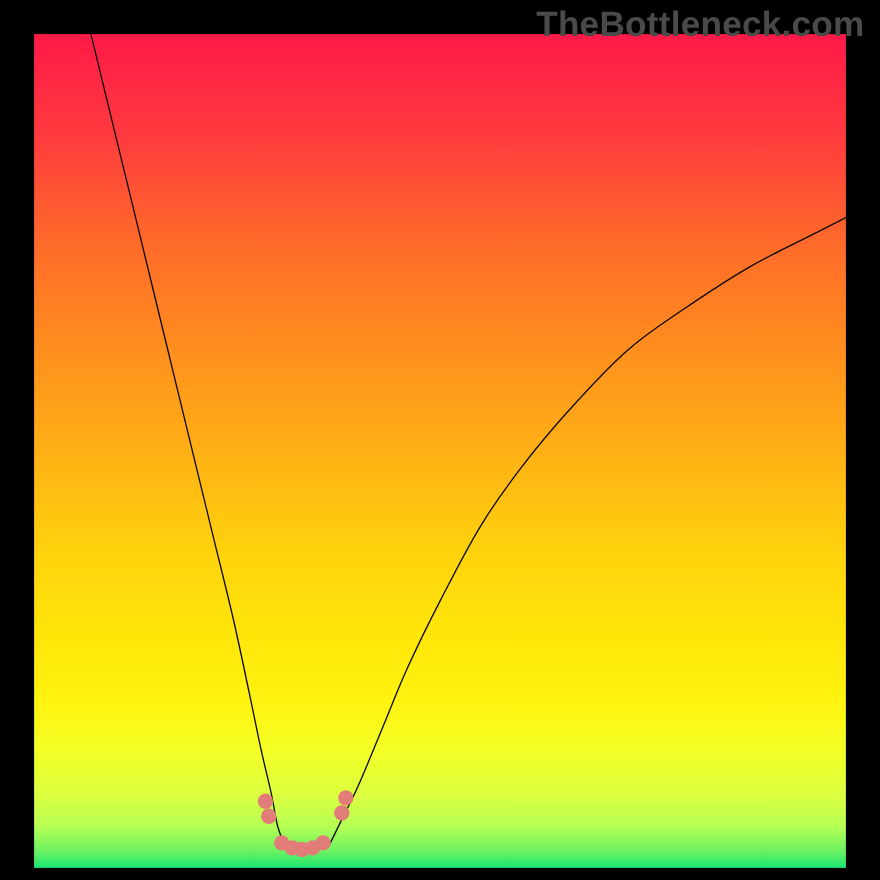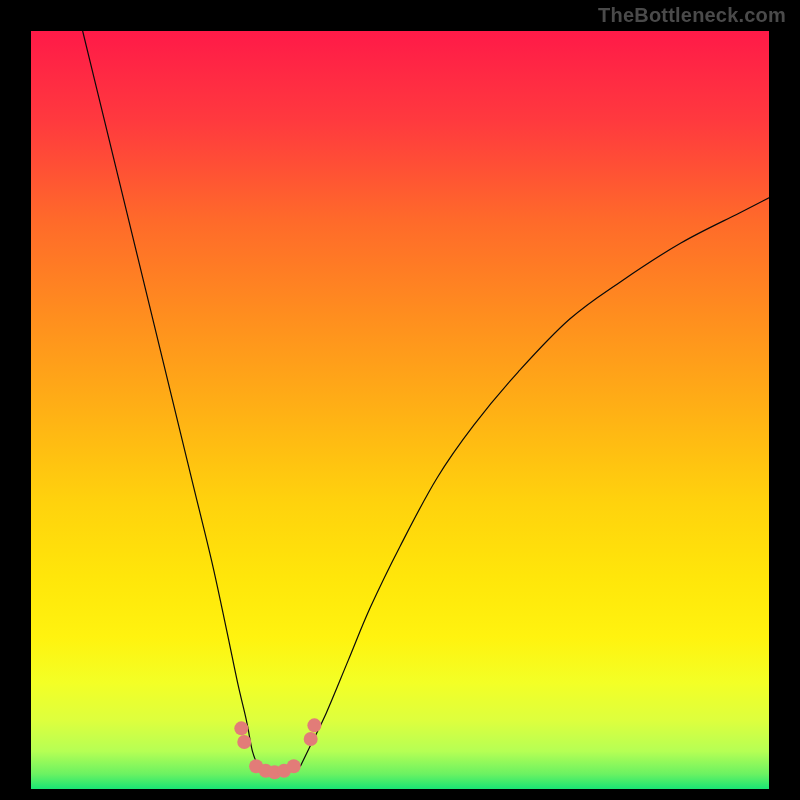--- a/index.html
+++ b/index.html
@@ -15,21 +15,21 @@
     width: 800px;
     height: 800px;
     background: #000;
     position: relative;
   }
   .watermark {
     position: absolute;
     top: 4px;
     right: 14px;
     color: #4a4a4a;
-    font-size: 20px;
+    font-size: 32px;
     font-weight: 600;
     letter-spacing: 0.2px;
     z-index: 10;
   }
   .plot-frame {
     position: absolute;
     left: 31px;
     top: 31px;
     width: 738px;
     height: 758px;

